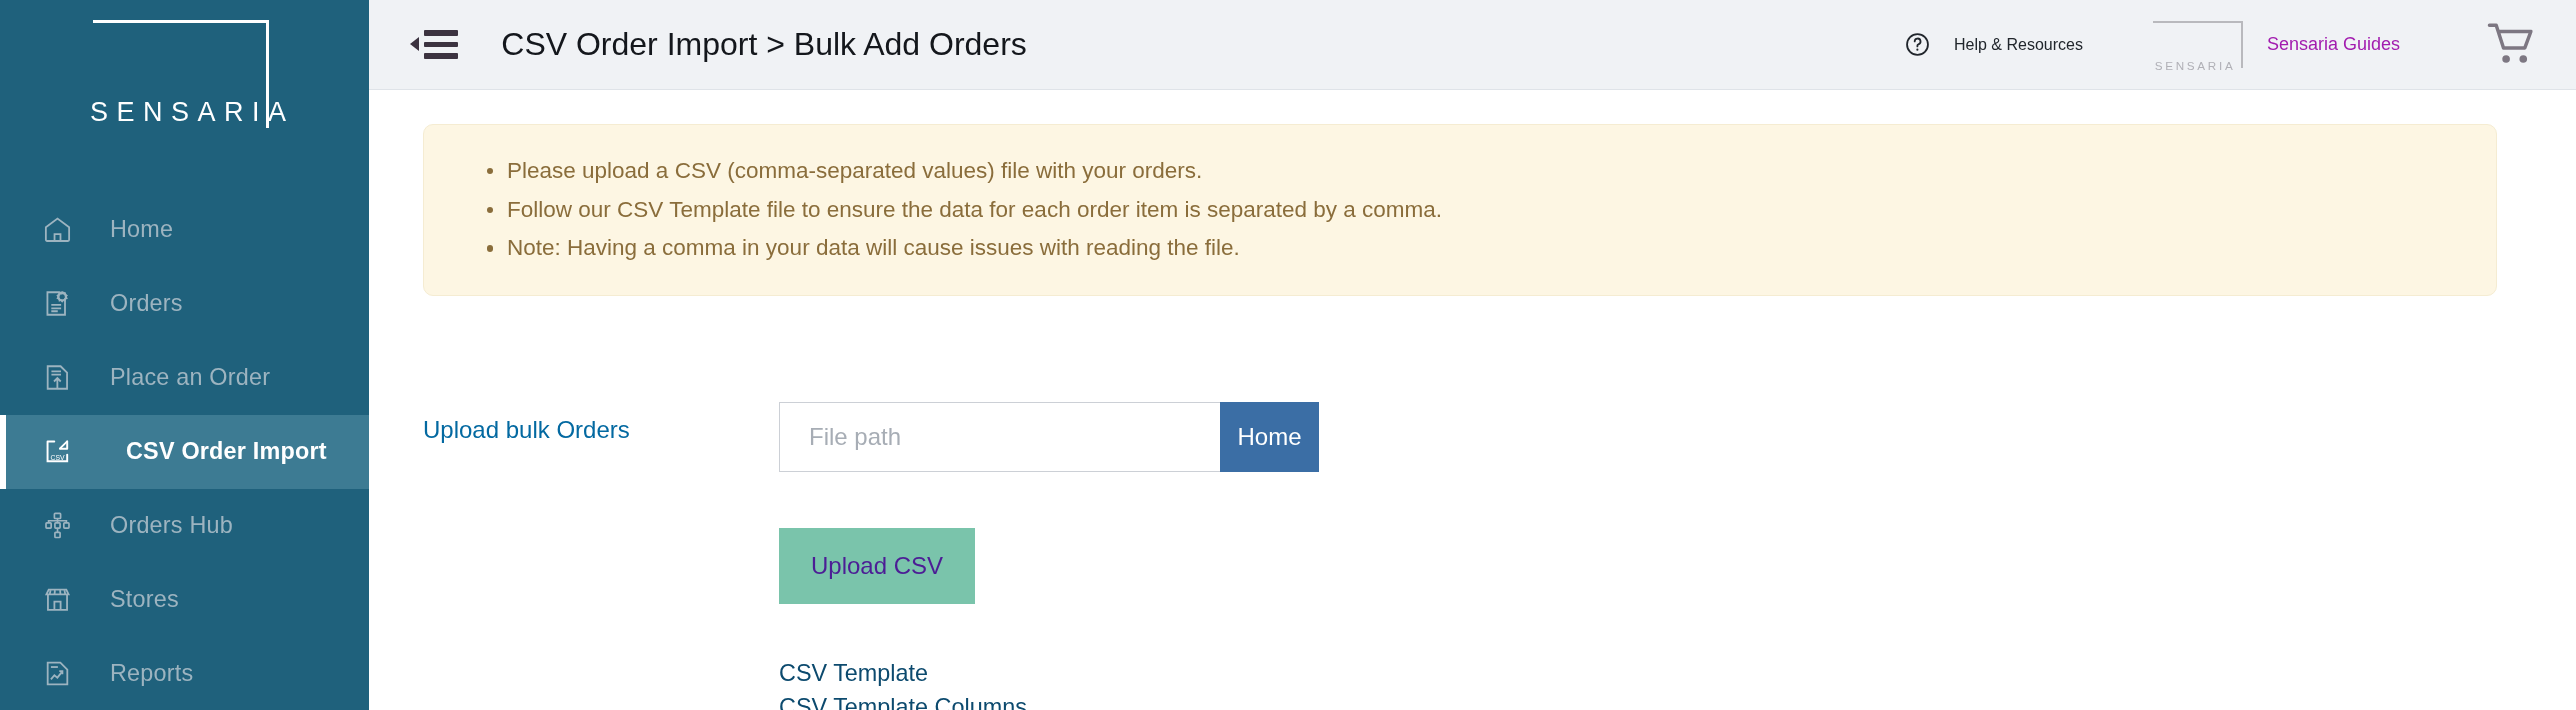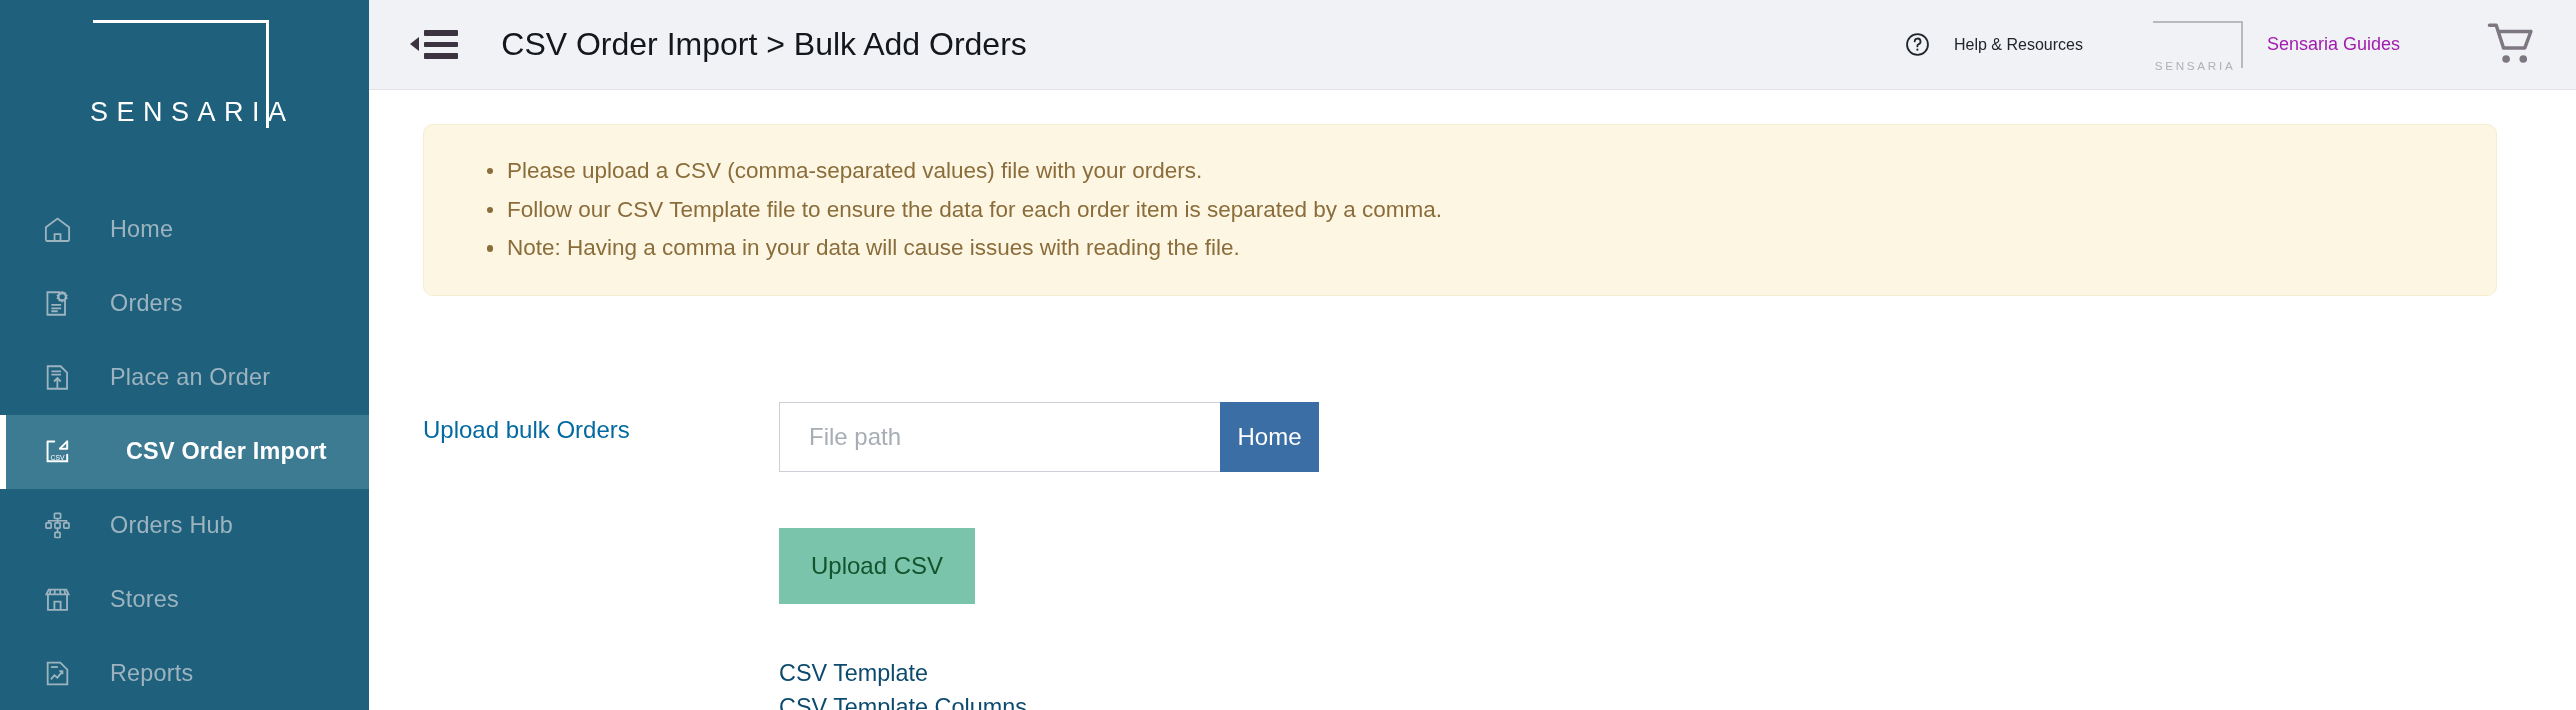--- a/index.html
+++ b/index.html
@@ -167,21 +167,21 @@
     color: #ffffff;
     border: none;
     font-size: 24px;
     font-family: "Liberation Sans", sans-serif;
     cursor: pointer;
   }
   .upload-btn {
     margin-top: 56px;
     width: 196px; height: 76px;
     background: #7ac4ab;
-    color: #14532d;
+    color: #4c1d95;
     border: none;
     font-size: 24px;
     font-family: "Liberation Sans", sans-serif;
     cursor: pointer;
     text-align: center;
   }
   .template-links { margin-top: 56px; display: flex; flex-direction: column; gap: 7.2px; }
   .template-links a {
     font-size: 23.4px; color: #0c4a6e;
     text-decoration: none; cursor: pointer;

